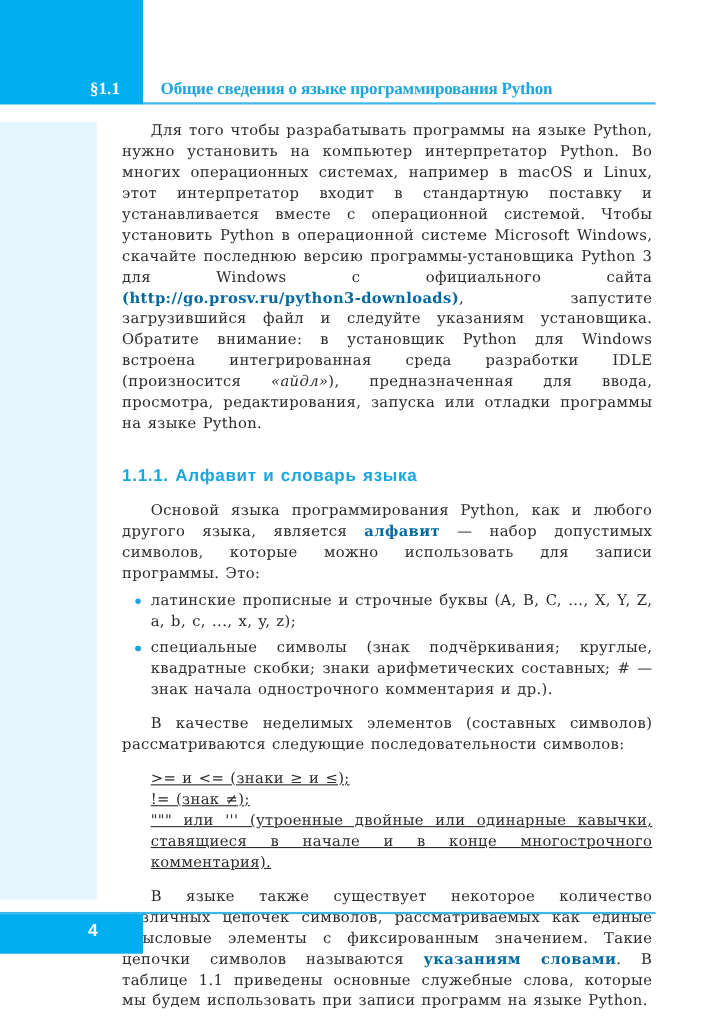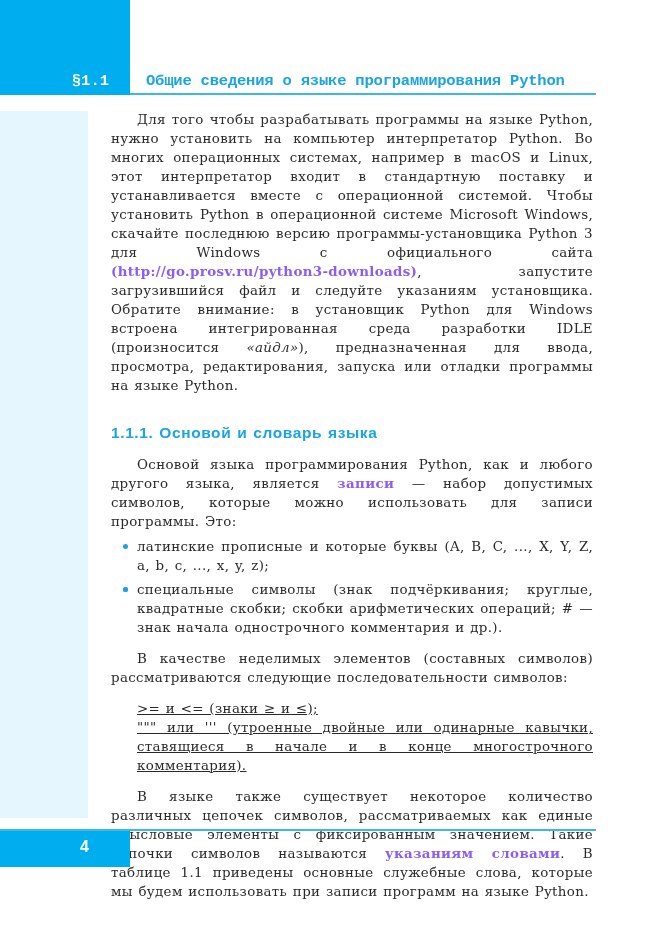--- a/index.html
+++ b/index.html
@@ -8,44 +8,44 @@
       background: #ffffff;
       font-family: "DejaVu Serif", "Liberation Serif", serif;
       color: #2a2a2a;
     }
     .header-block {
       position: absolute; left: 0; top: 0; width: 130px; height: 95px;
       background: #00aeef;
     }
     .section-num {
       position: absolute; left: 0; top: 72px; width: 109px; text-align: right;
-      font-family: Liberation Mono, monospace;
+      font-family: Liberation Serif, serif;
       font-weight: bold; font-size: 15.5px; color: #ffffff;
     }
     .section-title {
       position: absolute; left: 146px; top: 72px;
-      font-family: Liberation Mono, monospace;
+      font-family: Liberation Serif, serif;
       font-weight: bold; font-size: 15.5px; color: #1aa5e0;
       letter-spacing: -0.2px; white-space: nowrap;
     }
     .header-line {
       position: absolute; left: 130px; top: 93px; width: 466px; height: 2px;
       background: #3cb7ea;
     }
     .side-panel {
       position: absolute; left: 0; top: 111px; width: 88px; height: 707px;
       background: #e6f6fe;
     }
     .content {
       position: absolute; left: 111px; top: 110px; width: 482px;
       font-size: 13.4px; line-height: 19px; text-align: justify;
       letter-spacing: 0.35px; word-spacing: 1px;
     }
     .content p { margin: 0; text-indent: 26px; }
-    .content b { font-weight: bold; color: #8b5cf6; }
+    .content b { font-weight: bold; color: #0369a1; }
     .content i { }
     .subsection-title {
       margin: 28px 0 12px 0;
       font-family: "Liberation Sans", "DejaVu Sans", sans-serif;
       font-weight: bold; font-size: 15.5px; color: #1aa5e0;
       letter-spacing: 0.6px; line-height: 20px; text-indent: 0;
     }
     .bullets { list-style: none; margin: 6px 0 12px 0; padding: 0 0 0 26px; }
     .bullets li { position: relative; margin-bottom: 5px; }
     .bullets li::before { display: none; }
@@ -77,36 +77,37 @@
 <div class="section-title">Общие сведения о языке программирования Python</div>
 <div class="header-line"></div>
 
 <div class="side-panel"></div>
 
 <div class="content">
   <p>
     <span>Для того чтобы разрабатывать программы на языке Python, нужно установить на компьютер интерпретатор Python. Во многих операционных системах, например в macOS и Linux, этот интерпретатор входит в стандартную поставку и устанавливается вместе с операционной системой. Чтобы установить Python в операционной системе Microsoft Windows, скачайте последнюю версию программы-установщика Python 3 для Windows с официального сайта </span><b>(http://go.prosv.ru/python3-downloads)</b><span>, запустите загрузившийся файл и следуйте указаниям установщика. Обратите внимание: в установщик Python для Windows встроена интегрированная среда разработки IDLE (произносится </span><i>«айдл»</i><span>), предназначенная для ввода, просмотра, редактирования, запуска или отладки программы на языке Python.</span>
   </p>
 
-  <div class="subsection-title">1.1.1. Основой и словарь языка</div>
+  <div class="subsection-title">1.1.1. Алфавит и словарь языка</div>
 
   <p>
-    <span>Основой языка программирования Python, как и любого другого языка, является </span><b>записи</b><span> — набор допустимых символов, которые можно использовать для записи программы. Это:</span>
+    <span>Основой языка программирования Python, как и любого другого языка, является </span><b>алфавит</b><span> — набор допустимых символов, которые можно использовать для записи программы. Это:</span>
   </p>
 
   <ul class="bullets">
-    <li><span class="bullet-dot"></span><span>латинские прописные и которые буквы (A, B, C, ..., X, Y, Z, a, b, c, ..., x, y, z);</span></li>
+    <li><span class="bullet-dot"></span><span>латинские прописные и строчные буквы (A, B, C, ..., X, Y, Z, a, b, c, ..., x, y, z);</span></li>
     <li><span class="bullet-dot"></span></li>
-    <li><span class="bullet-dot"></span><span>специальные символы (знак подчёркивания; круглые, квадратные скобки; скобки арифметических операций; # — знак начала однострочного комментария и др.).</span></li>
+    <li><span class="bullet-dot"></span><span>специальные символы (знак подчёркивания; круглые, квадратные скобки; знаки арифметических составных; # — знак начала однострочного комментария и др.).</span></li>
   </ul>
 
   <p>В качестве неделимых элементов (составных символов) рассматриваются следующие последовательности символов:</p>
 
   <div class="seq">
     <div>&gt;= и &lt;= (знаки  ≥ и ≤);</div>
+    <div>!= (знак ≠);</div>
     <div>""" или ''' (утроенные двойные или одинарные кавычки, ставящиеся в начале и в конце многострочного комментария).</div>
   </div>
 
   <p>
     <span>В языке также существует некоторое количество различных цепочек символов, рассматриваемых как единые смысловые элементы с фиксированным значением. Такие цепочки символов называются </span><b>указаниям словами</b><span>. В таблице 1.1 приведены основные служебные слова, которые мы будем использовать при записи программ на языке Python.</span>
   </p>
 </div>
 
 <div class="footer-line"></div>
 <div class="footer-block"></div>

